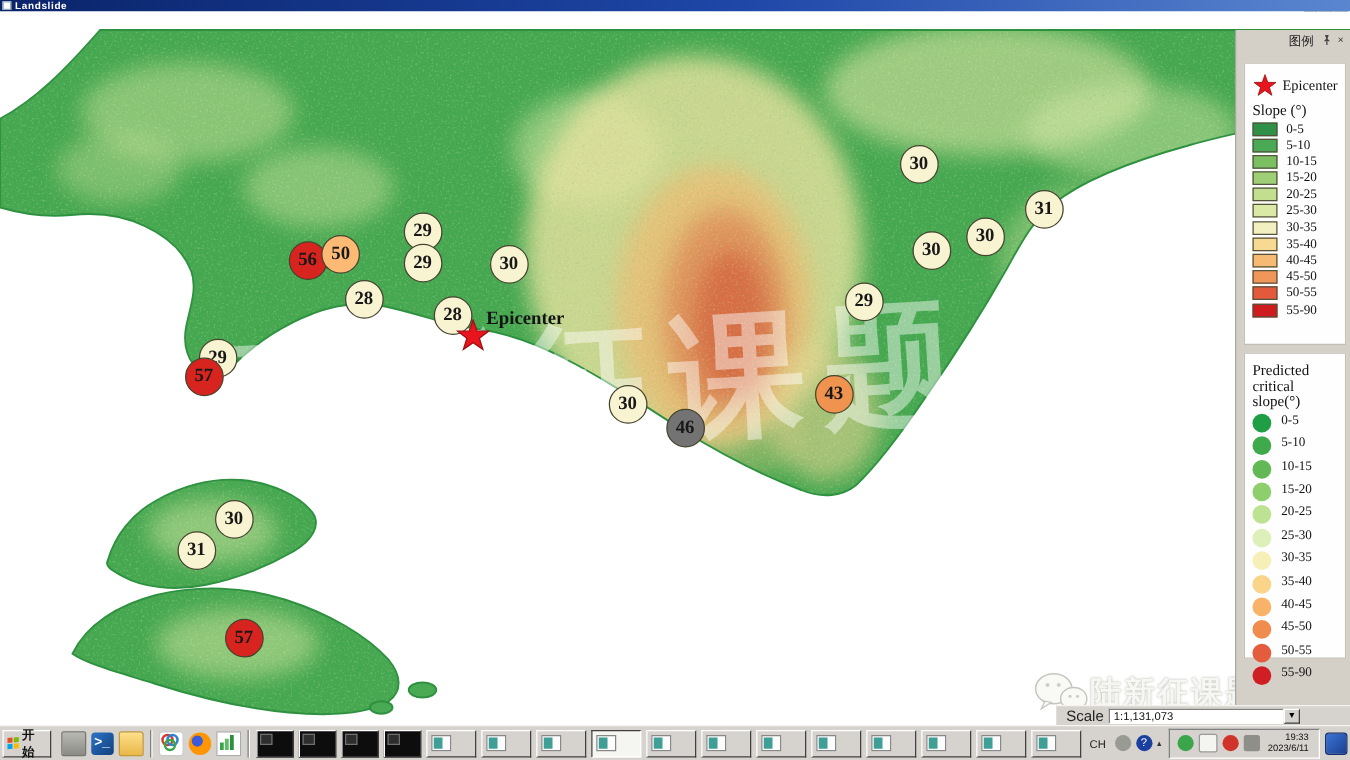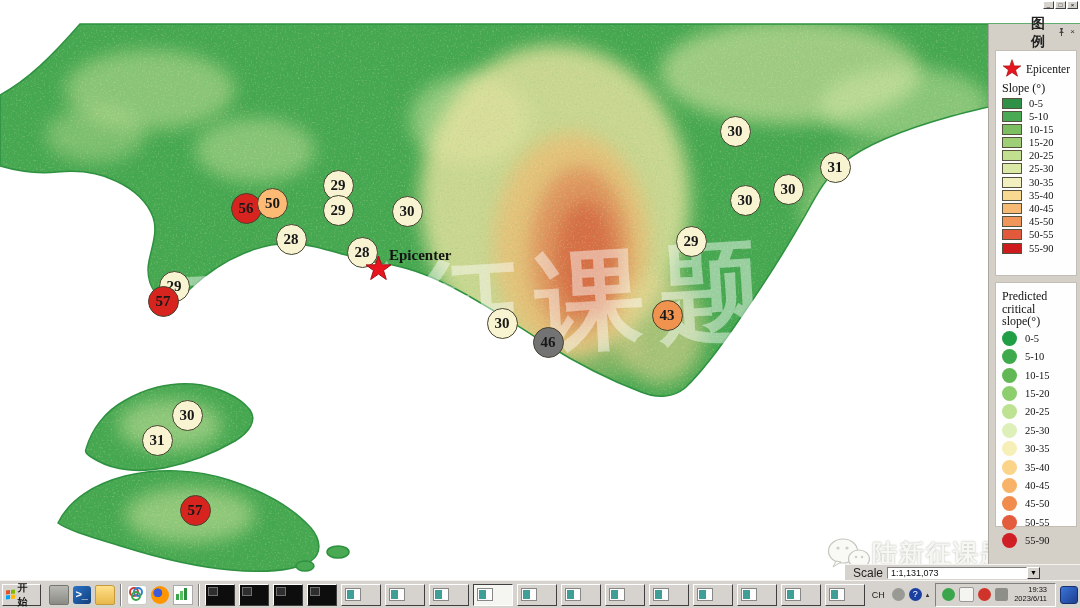--- a/index.html
+++ b/index.html
@@ -29,29 +29,29 @@
     font-family:"DejaVu Sans",sans-serif;}
   .marker{position:absolute;width:31px;height:31px;border-radius:50%;border:1.5px solid #46432f;
     display:flex;align-items:center;justify-content:center;box-sizing:border-box;z-index:4;
     font:700 15px "Liberation Serif",serif;color:#181818;}
   #epicenter{position:absolute;left:365px;top:255px;z-index:5;}
   #epi-label{position:absolute;left:389px;top:247px;z-index:5;font:700 15px "Liberation Serif",serif;color:#141414;}
   
   .panel{position:absolute;right:0;top:24px;width:92px;height:540px;background:#d4d0c8;z-index:10;
     border-left:1px solid #aaa7a0;box-sizing:border-box;}
   .panel-hdr{height:15px;display:flex;align-items:center;padding:1px 2px 0 5px;}
-  .panel-hdr .ptitle{font-size:14px;font-weight:bold;color:#222;flex:1;padding-left:37px;}
+  .panel-hdr .ptitle{font-size:10px;font-weight:normal;color:#222;flex:1;padding-left:37px;}
   .panel-hdr .pico{width:11px;height:11px;font-size:8px;line-height:10px;text-align:center;color:#333;cursor:default;}
   .lg-box{position:absolute;left:6px;width:82px;background:#fefefe;border:1px solid #c2beb6;box-sizing:border-box;z-index:11;}
   #lg-box1{top:26px;height:226px;padding:6px 0 0 4px;}
   #lg-box2{top:258px;height:245px;padding:5px 0 0 4px;}
   .epi-row{display:flex;align-items:center;margin:2px 0 4px 2px;}
   .epi-row .lbl{font:11.5px "Liberation Serif",serif;color:#111;margin-left:4px;}
   .lg-title{font:12px "Liberation Serif",serif;color:#111;margin:2px 0 3px 2px;line-height:12.5px;}
-  .lg-row{display:flex;align-items:center;margin:2.2px 0 2.2px 2px;}
+  .lg-row{display:flex;margin:2.2px 0 2.2px 2px;}
   .lg-swatch{width:20px;height:11px;border:1px solid #55523f;margin-right:7px;box-sizing:border-box;flex:none;}
   .lg-circle{width:15px;height:15px;border-radius:50%;margin-right:8px;flex:none;}
   .lg-label{font:10.5px "Liberation Serif",serif;color:#111;}
   #lg-box2 .lg-row{margin:3.4px 0 3.4px 2px;}
   
   .scalebar{position:absolute;left:845px;top:564px;width:235px;height:16px;background:#d6d3ce;z-index:12;
     border-top:1px solid #f4f2ee;display:flex;align-items:center;box-sizing:border-box;}
   .scalebar .slbl{font-size:12px;color:#222;margin:0 4px 0 8px;}
   .scalebar .scombo{width:140px;height:12px;background:#fff;border:1px solid;border-color:#808080 #fff #fff #808080;
     font-size:9px;line-height:11px;padding-left:3px;box-sizing:border-box;color:#111;}
@@ -194,20 +194,24 @@
       <div class="marker" style="left: 171.5px; top: 399.5px; background: rgb(248, 244, 210);">30</div>
       <div class="marker" style="left: 141.5px; top: 424.5px; background: rgb(248, 244, 210);">31</div>
       <div class="marker" style="left: 179.5px; top: 494.5px; background: rgb(216, 36, 31);">57</div>
     </div>
 
   <svg id="epicenter" width="27" height="27" viewBox="0 0 27 27">
     <path d="M13.5,1 L16.6,9.8 L26,9.9 L18.5,15.5 L21.3,24.5 L13.5,19.1 L5.7,24.5 L8.5,15.5 L1,9.9 L10.4,9.8 Z" fill="#e8151e" stroke="#a30f14" stroke-width="1"></path>
   </svg>
   <div id="epi-label">Epicenter</div>
 
+  <div class="titlebar">
+    <span class="appicon"></span>
+    <span class="ttl">Landslide</span>
+  </div>
   <div class="winctl">
     <div class="wbtn">_</div>
     <div class="wbtn">□</div>
     <div class="wbtn">×</div>
   </div>
 
   <div class="panel">
     <div class="panel-hdr">
       <span class="ptitle">图例</span>
       <span class="pico">

